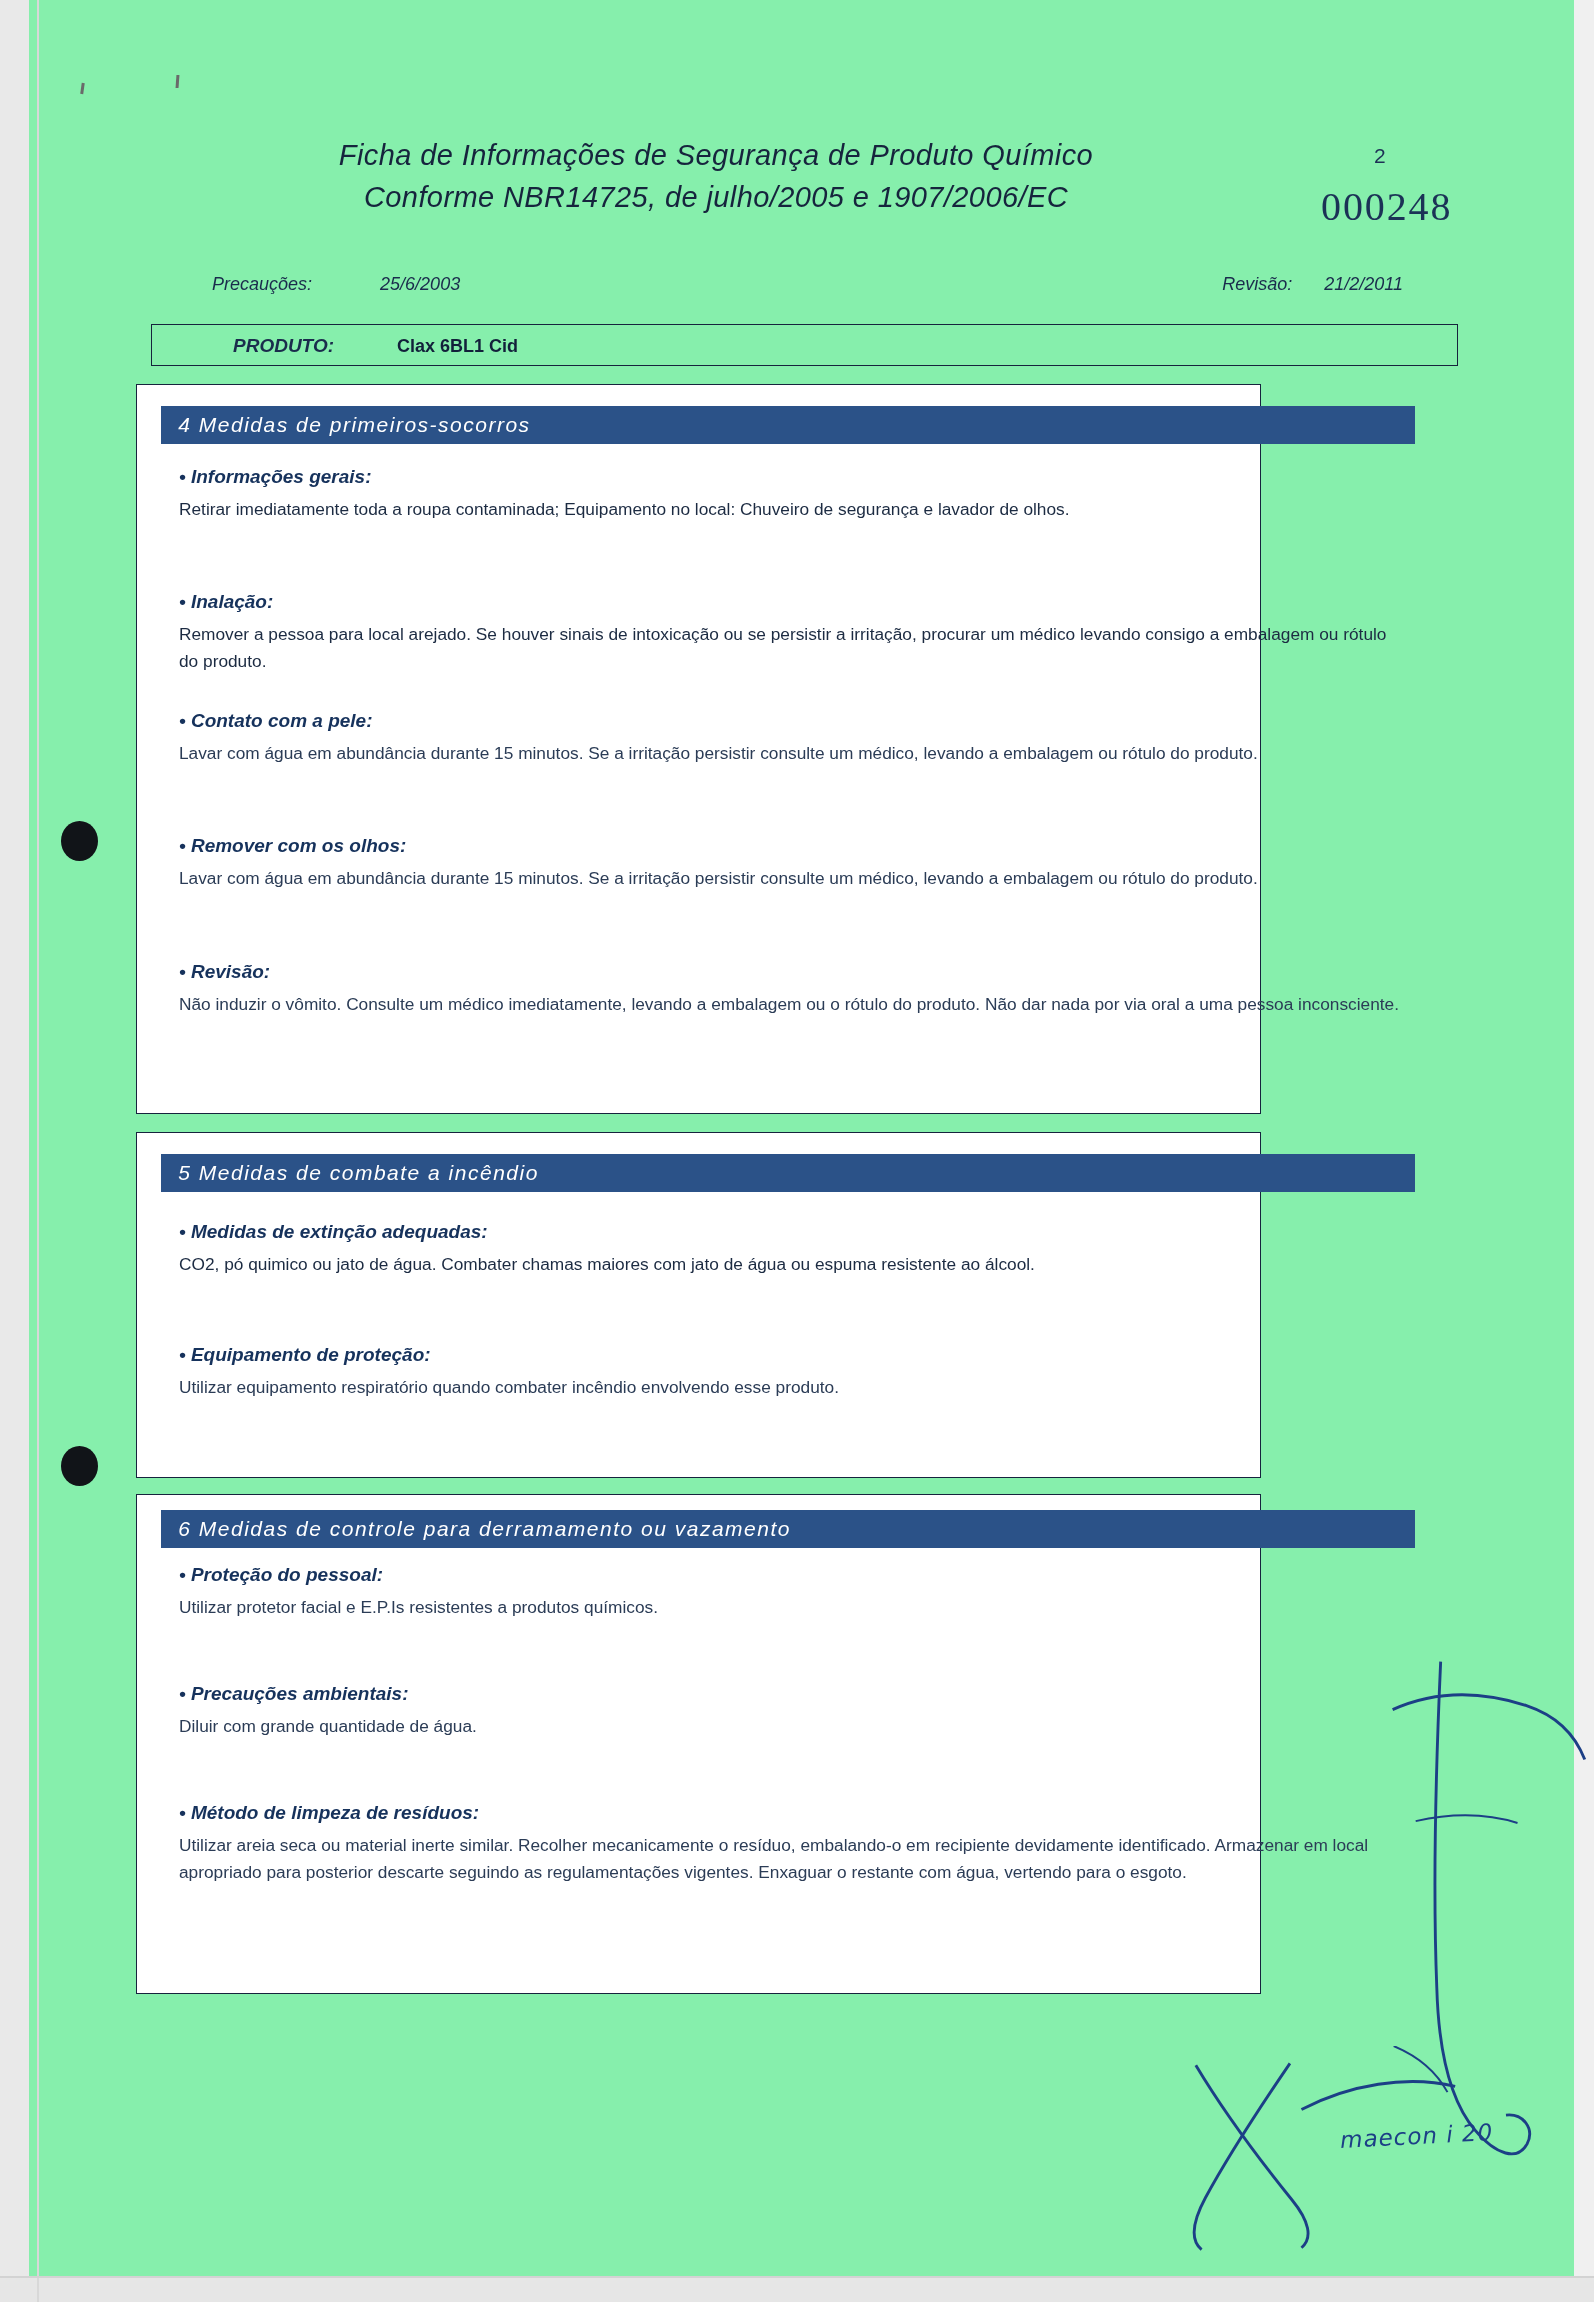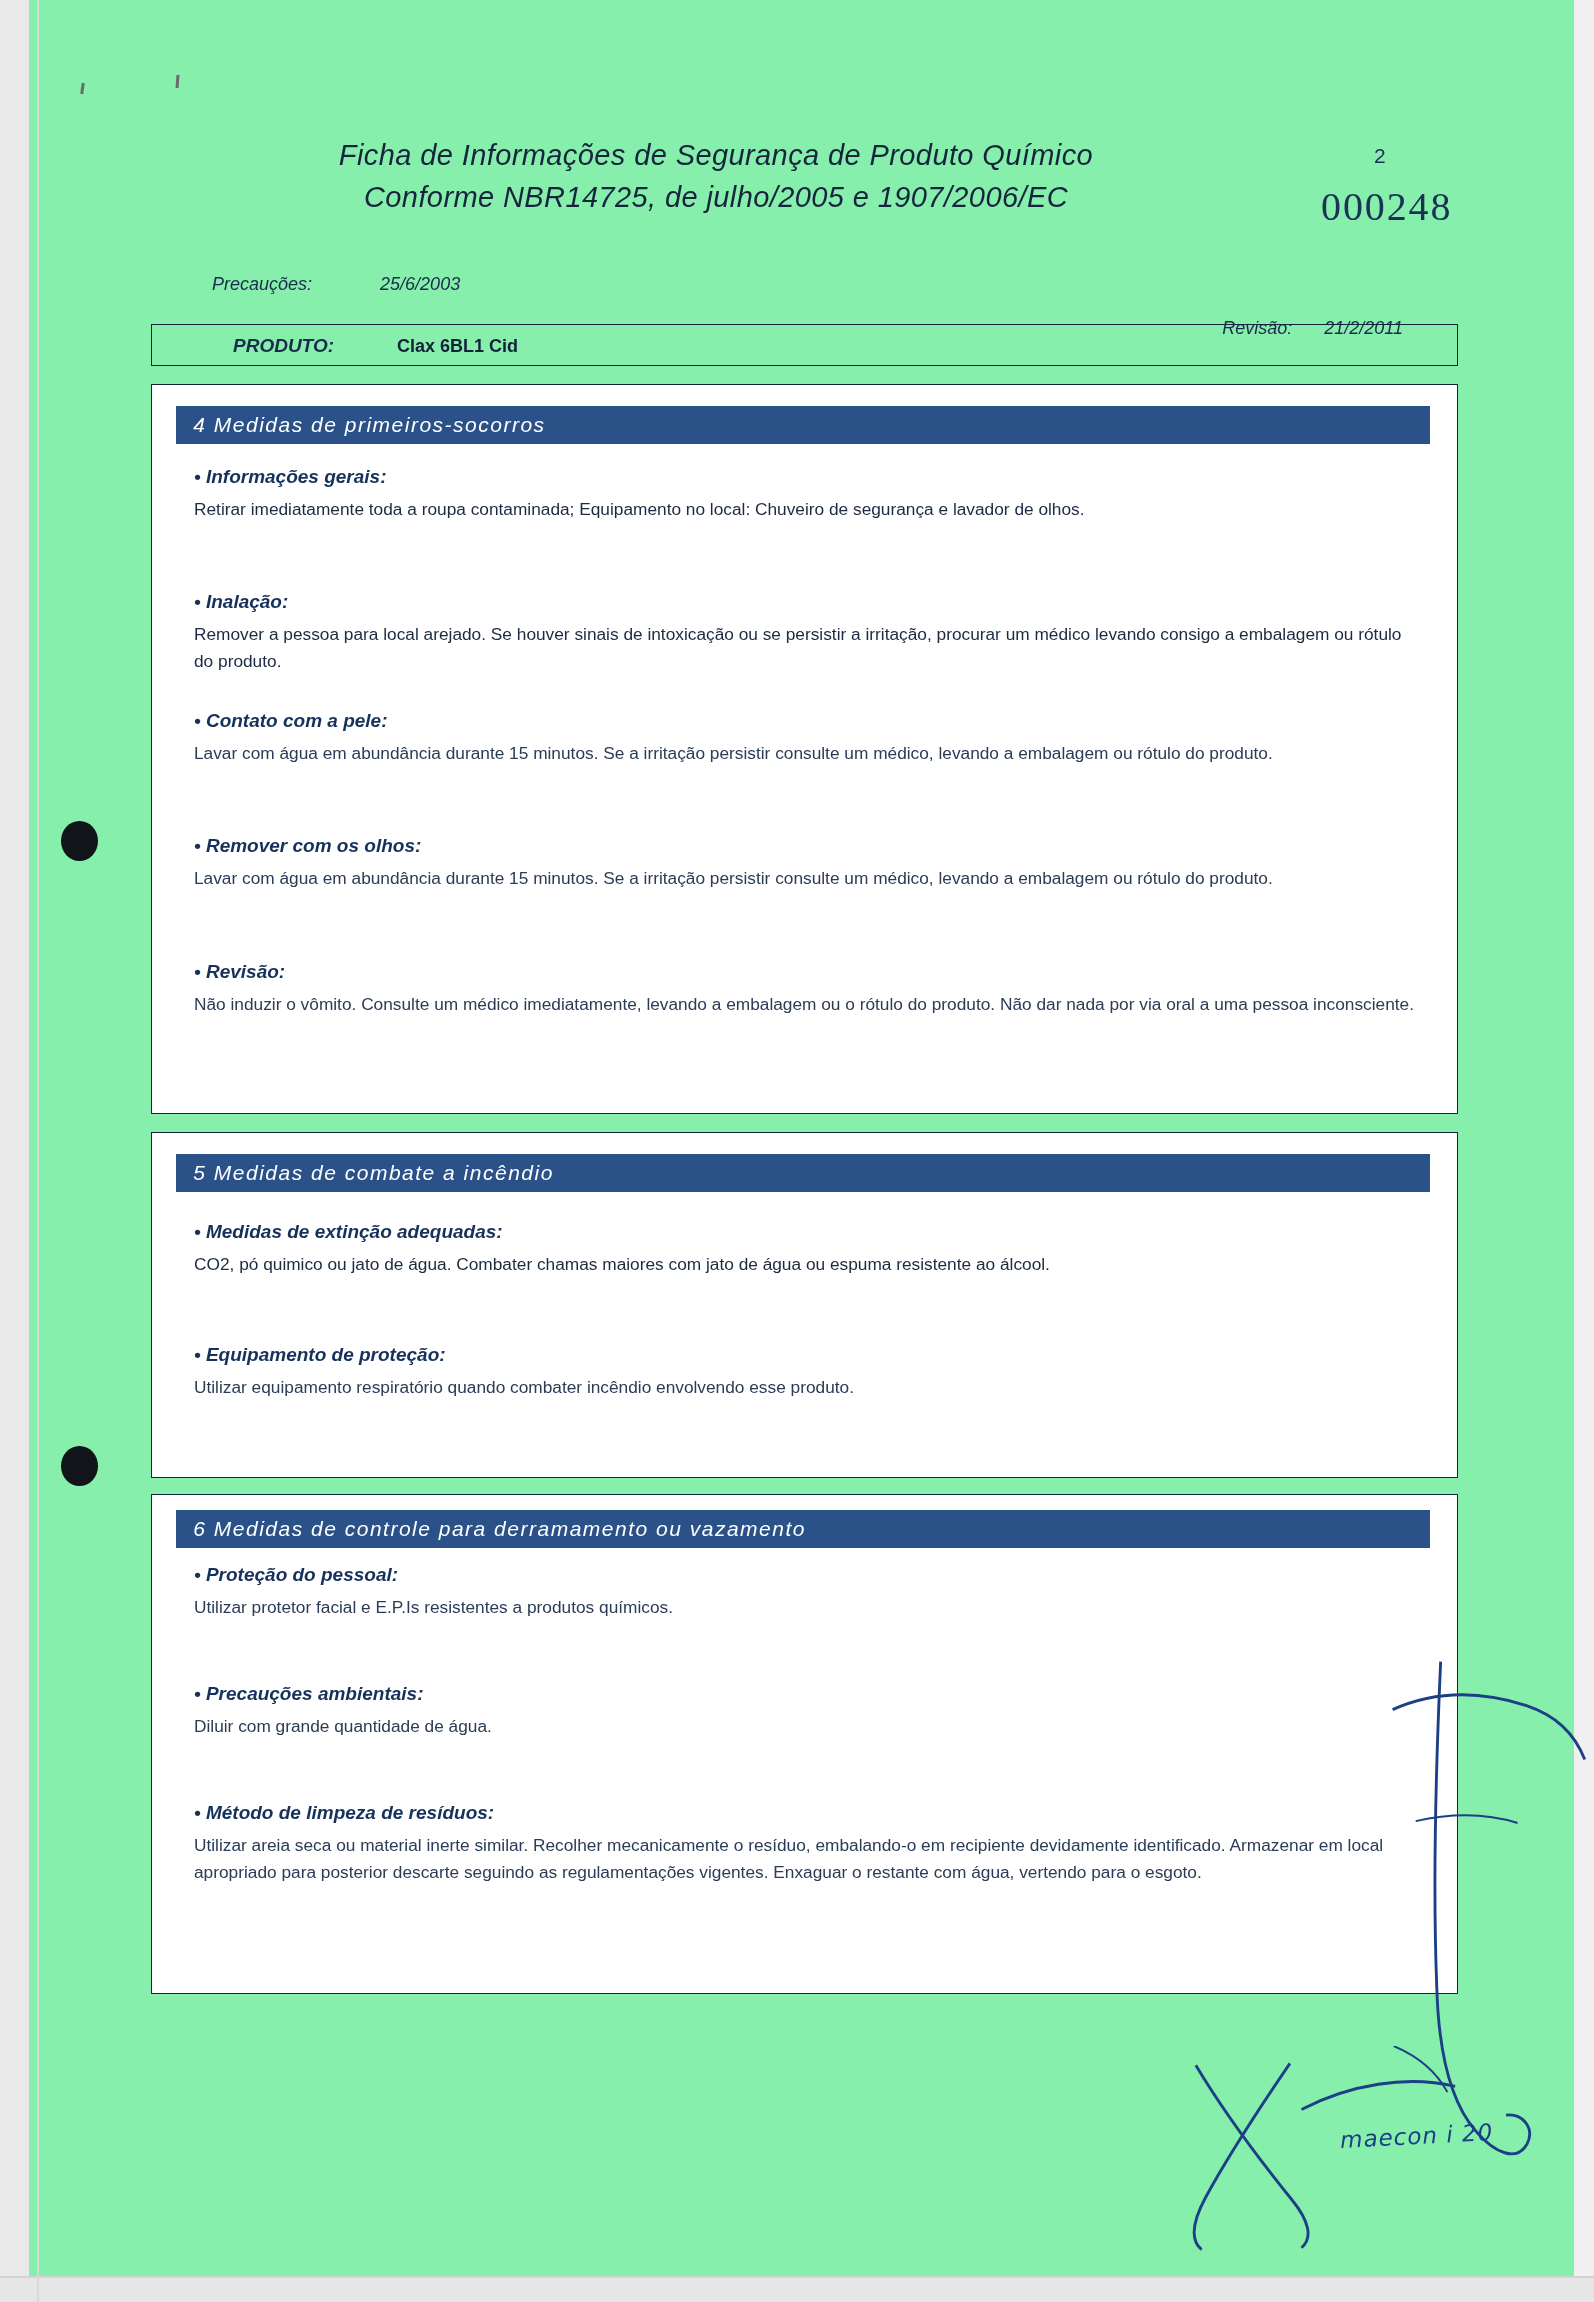--- a/index.html
+++ b/index.html
@@ -105,21 +105,21 @@
     font-style: italic;
     display: inline-block;
   }
   .meta-value {
     font-style: italic;
     display: inline-block;
   }
   .meta-left { position: absolute; left: 58px; top: 0; }
   .meta-left .meta-value { margin-left: 63px; }
   .meta-right { position: absolute; right: 0; top: 0; }
-  .meta-right .meta-value { margin-left: 27px; margin-top: 44px; }
+  .meta-right .meta-value { margin-left: 27px; }
 
   .product-box {
     position: absolute;
     left: 151px;
     top: 324px;
     width: 1307px;
     height: 42px;
     border: 1.9px solid #16233d;
     box-sizing: border-box;
   }
@@ -135,25 +135,25 @@
     position: absolute;
     left: 245px; top: 10.6px;
     font-size: 18px;
     font-weight: bold;
     color: #12203a;
   }
 
   
   .card {
     position: absolute;
-    left: 151px;
+    left: 136px;
     border: 1.9px solid #16233d;
     box-sizing: border-box;
     background: #ffffff;
-    width: 1307px;
+    width: 1125px;
   }
   .card.c4 { top: 384px; height: 730px; }
   .card.c5 { top: 1132px; height: 346px; }
   .card.c6 { top: 1494px; height: 500px; }
 
   .sec-head {
     position: absolute;
     left: 24px;
     top: 21px;
     width: 1254px;

